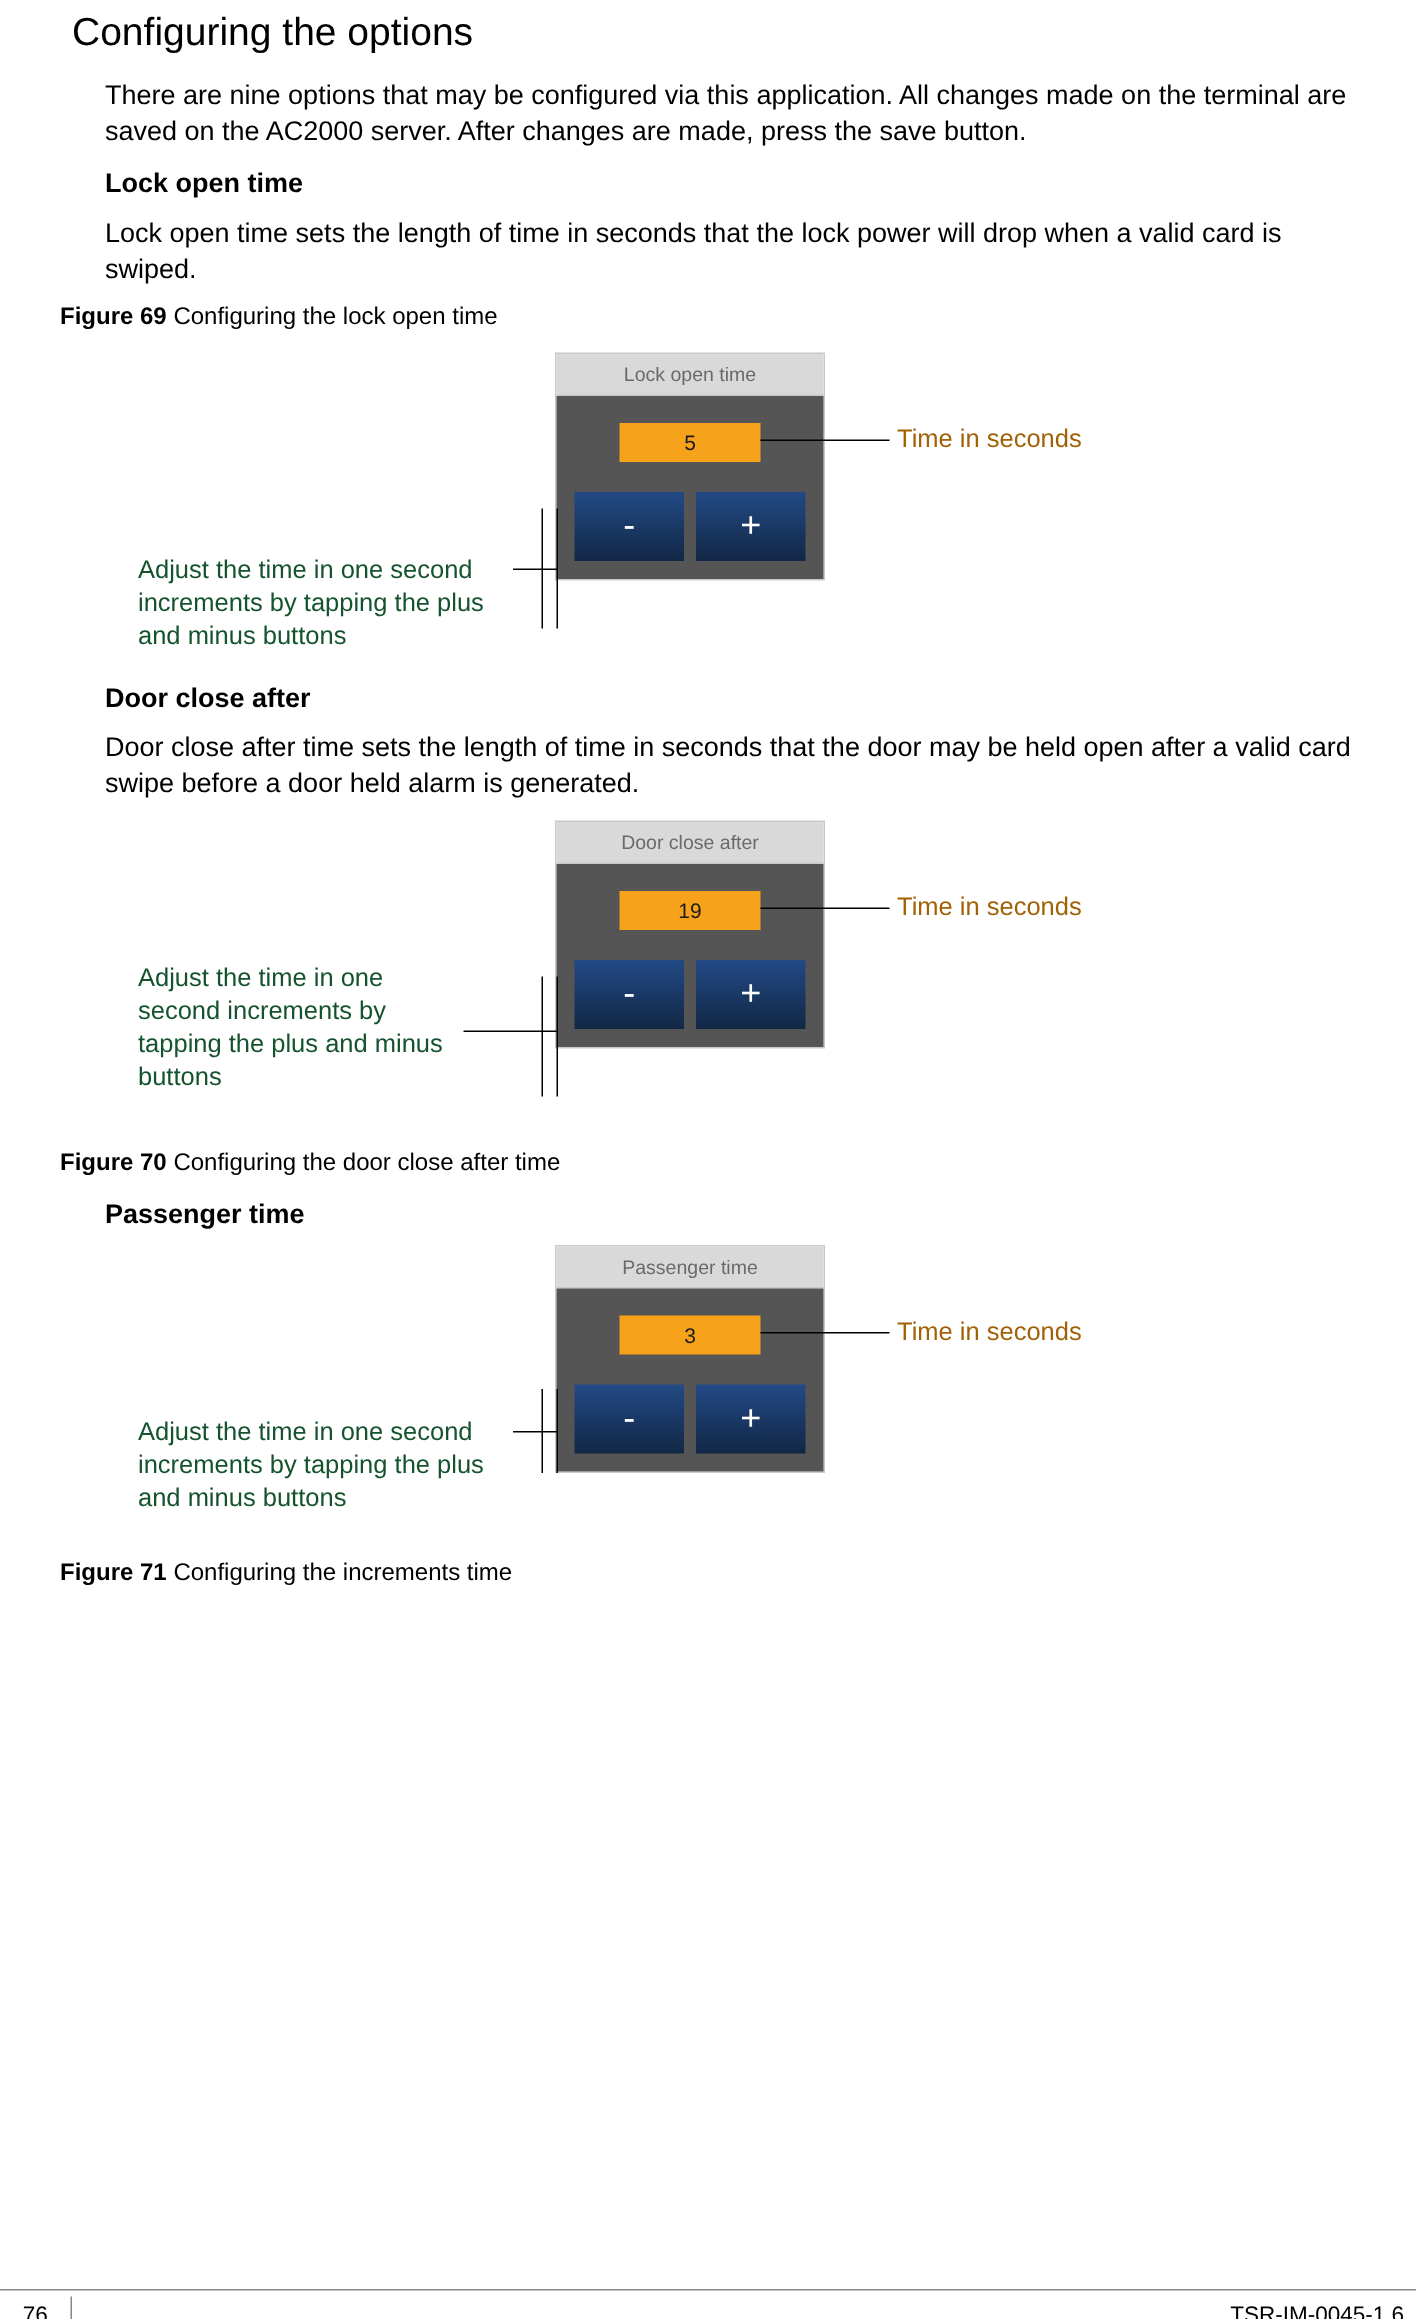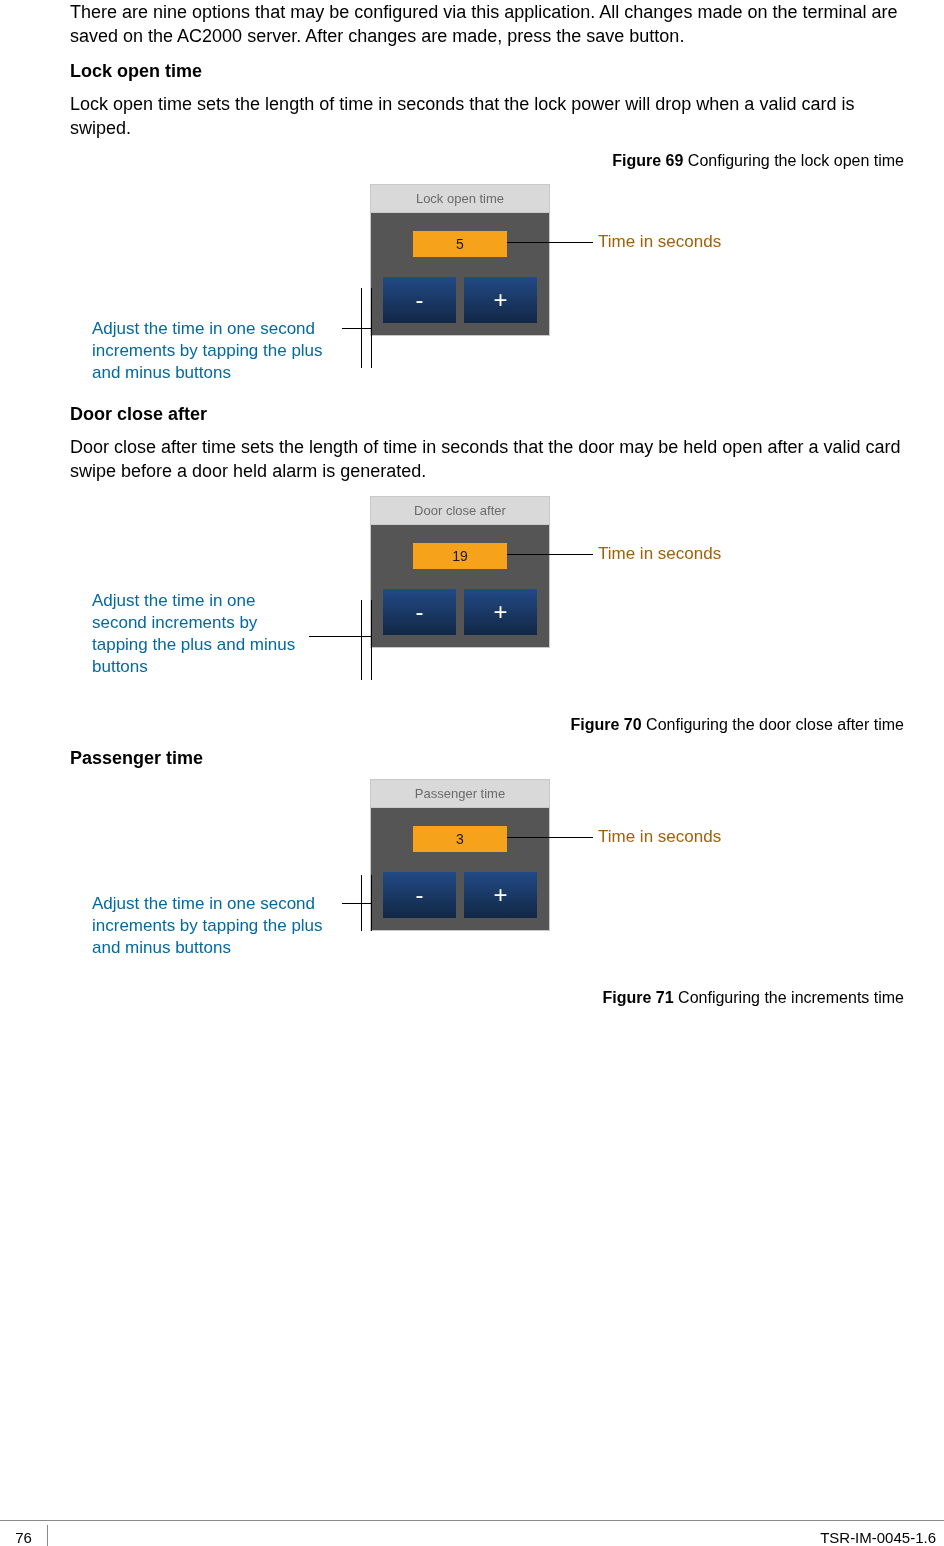--- a/index.html
+++ b/index.html
@@ -11,21 +11,21 @@
     width: 944px;
     background: #fff;
   }
   .page {
     padding: 0 40px 0 40px;
     min-height: 1480px;
   }
   .title { font-size: 26px; margin: 6px 0 14px 8px; }
   .body-text { font-size: 18px; line-height: 1.35; margin: 0 0 12px 30px; }
   .bold-sub { font-size: 18px; font-weight: bold; margin: 8px 0 10px 30px; }
-  .fig-caption { text-align: right; font-size: 16px; margin: 10px 0 14px 0; }
+  .fig-caption { text-align: left; font-size: 16px; margin: 10px 0 14px 0; }
   .fig-caption .fig-num { font-weight: bold; }
 
   .fig-block {
     position: relative;
     margin: 0 0 20px 30px;
     height: 200px;
   }
   .fig-block.tight { height: 190px; }
 
   .widget {
@@ -69,21 +69,21 @@
     cursor: pointer;
   }
 
   .callout-right {
     position: absolute;
     color: #a16207;
     font-size: 17px;
   }
   .callout-left {
     position: absolute;
-    color: #0369a1;
+    color: #14532d;
     font-size: 17px;
     line-height: 1.3;
     width: 252px;
     text-align: left;
   }
 
   .lead-r {
     position: absolute;
     height: 1px;
     background: #000;
@@ -116,20 +116,21 @@
     flex: 1;
     text-align: right;
     font-size: 15px;
     padding: 4px 8px 4px 0;
   }
 </style>
 </head>
 <body>
 
 <div class="page">
+  <div class="title">Configuring the options</div>
   <p class="body-text">There are nine options that may be configured via this application. All changes made on the terminal are saved on the AC2000 server. After changes are made, press the save button.</p>
 
   <p class="bold-sub">Lock open time</p>
   <p class="body-text">Lock open time sets the length of time in seconds that the lock power will drop when a valid card is swiped.</p>
 
   <div class="fig-caption">
     <span class="fig-num">Figure 69</span><span> Configuring the lock open time</span>
   </div>
 
   <div class="fig-block">

